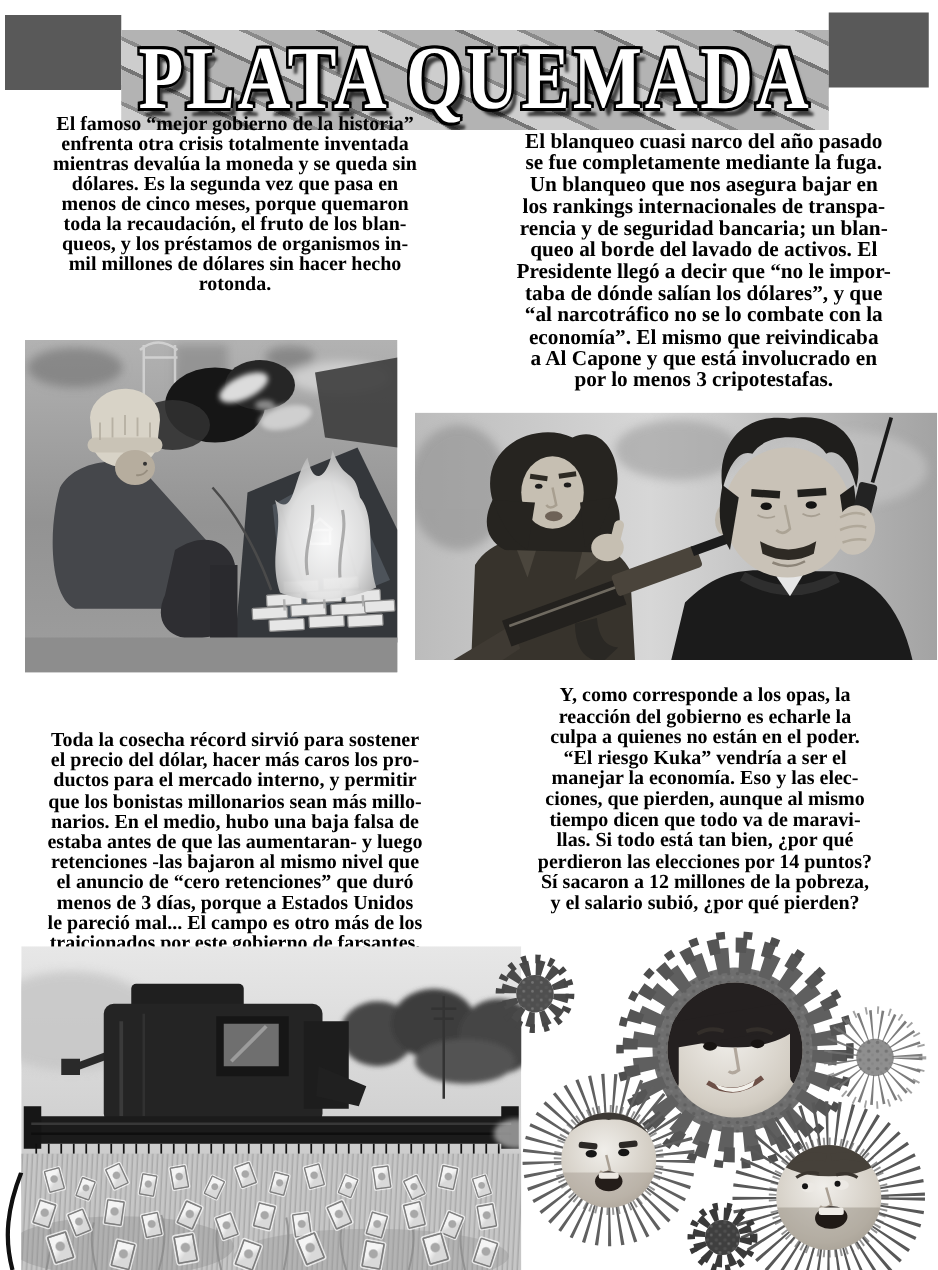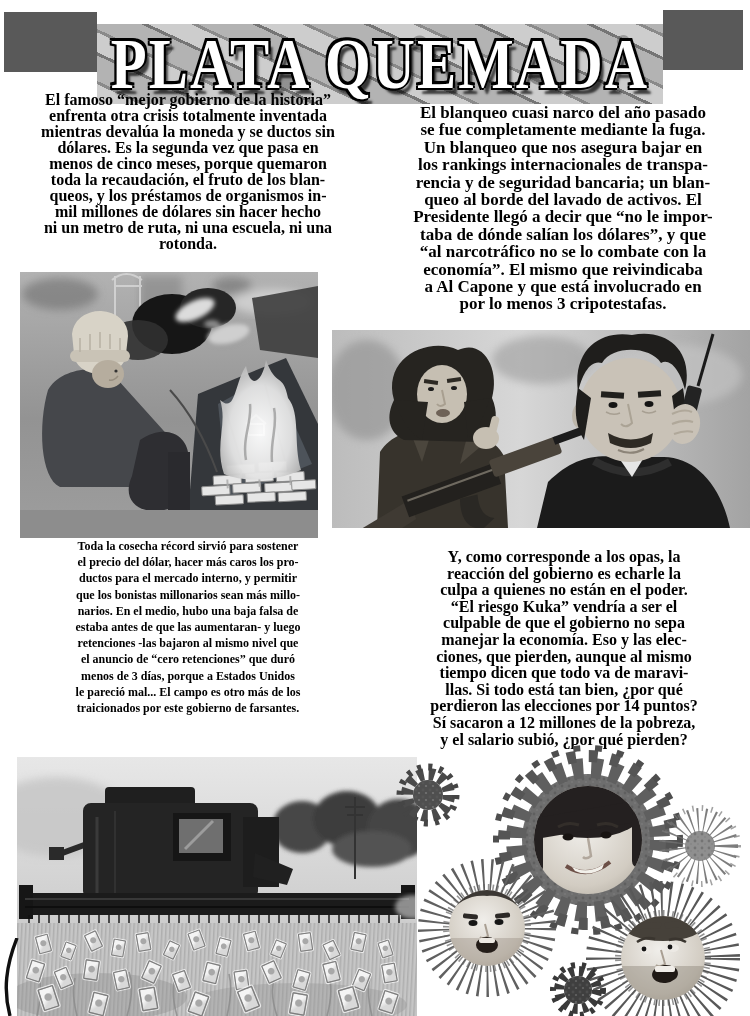--- a/index.html
+++ b/index.html
@@ -25,21 +25,21 @@
   .title{position:relative;z-index:2;margin:0;text-align:center;
     font-weight:bold;font-size:57px;line-height:80px;letter-spacing:2px;color:#fff;
     transform:scale(1.03,1.26);transform-origin:50% 52%;
     text-shadow:-2px 0 0 #000,0 -2px 0 #000,2px 0 0 #000,0 2px 0 #000,
                 -2px -2px 0 #000,2px -2px 0 #000,-2px 2px 0 #000,4px 5px 2px rgba(0,0,0,.7);}
   
   .article{position:absolute;font-weight:bold;text-align:center;}
   .article .ln{white-space:nowrap;}
   #art-a{left:4px;top:92px;width:368px;font-size:16px;line-height:16px;}
   #art-b{left:380px;top:104px;width:366px;font-size:17px;line-height:17.4px;}
-  #art-c{left:4px;top:538px;width:368px;font-size:12px;line-height:16.2px;}
+  #art-c{left:4px;top:585px;width:368px;font-size:16px;line-height:16.2px;}
   #art-d{left:382px;top:549px;width:364px;font-size:16px;line-height:16.6px;}
   
   figure{margin:0;padding:0;position:absolute;}
   #fig-homeless{left:20px;top:272px;width:298px;height:266px;}
   #fig-narcos{left:320px;top:318px;width:430px;height:220px;background:#fff;
               box-sizing:border-box;padding:12px 0 10px 12px;}
   #fig-narcos .inner{width:418px;height:198px;overflow:hidden;}
   #fig-harvest{left:17px;top:757px;width:400px;height:259px;}
   #fig-collage{left:395px;top:745px;width:355px;height:271px;}
   .bill{position:absolute;width:11px;height:16px;background:
@@ -101,27 +101,26 @@
     <div class="side-bar bar-left"></div>
     <div class="banner">
       <h1 class="title">PLATA QUEMADA</h1>
     </div>
     <div class="side-bar bar-right"></div>
   </header>
 
   <section class="article" id="art-a">
       <div class="ln">El famoso “mejor gobierno de la historia”</div>
       <div class="ln">enfrenta otra crisis totalmente inventada</div>
-      <div class="ln">mientras devalúa la moneda y se ductos sin</div>
+      <div class="ln">mientras devalúa la moneda y se queda sin</div>
       <div class="ln">dólares. Es la segunda vez que pasa en</div>
       <div class="ln">menos de cinco meses, porque quemaron</div>
       <div class="ln">toda la recaudación, el fruto de los blan-</div>
       <div class="ln">queos, y los préstamos de organismos in-</div>
       <div class="ln">mil millones de dólares sin hacer hecho</div>
-      <div class="ln">ni un metro de ruta, ni una escuela, ni una</div>
       <div class="ln">rotonda.</div>
     </section>
   <section class="article" id="art-b">
       <div class="ln">El blanqueo cuasi narco del año pasado</div>
       <div class="ln">se fue completamente mediante la fuga.</div>
       <div class="ln">Un blanqueo que nos asegura bajar en</div>
       <div class="ln">los rankings internacionales de transpa-</div>
       <div class="ln">rencia y de seguridad bancaria; un blan-</div>
       <div class="ln">queo al borde del lavado de activos. El</div>
       <div class="ln">Presidente llegó a decir que “no le impor-</div>
@@ -142,21 +141,20 @@
       <div class="ln">el anuncio de “cero retenciones” que duró</div>
       <div class="ln">menos de 3 días, porque a Estados Unidos</div>
       <div class="ln">le pareció mal... El campo es otro más de los</div>
       <div class="ln">traicionados por este gobierno de farsantes.</div>
     </section>
   <section class="article" id="art-d">
       <div class="ln">Y, como corresponde a los opas, la</div>
       <div class="ln">reacción del gobierno es echarle la</div>
       <div class="ln">culpa a quienes no están en el poder.</div>
       <div class="ln">“El riesgo Kuka” vendría a ser el</div>
-      <div class="ln">culpable de que el gobierno no sepa</div>
       <div class="ln">manejar la economía. Eso y las elec-</div>
       <div class="ln">ciones, que pierden, aunque al mismo</div>
       <div class="ln">tiempo dicen que todo va de maravi-</div>
       <div class="ln">llas. Si todo está tan bien, ¿por qué</div>
       <div class="ln">perdieron las elecciones por 14 puntos?</div>
       <div class="ln">Sí sacaron a 12 millones de la pobreza,</div>
       <div class="ln">y el salario subió, ¿por qué pierden?</div>
     </section>
 
   <figure id="fig-homeless">

